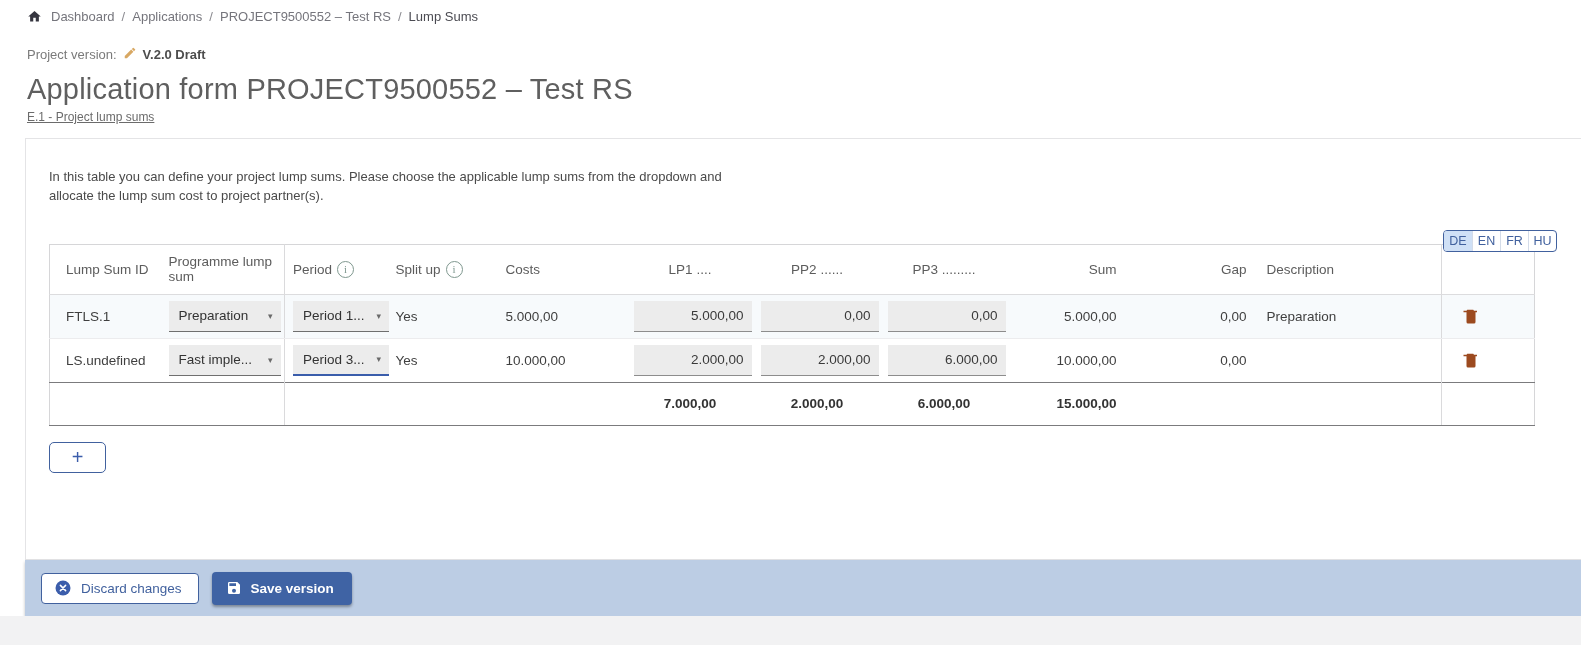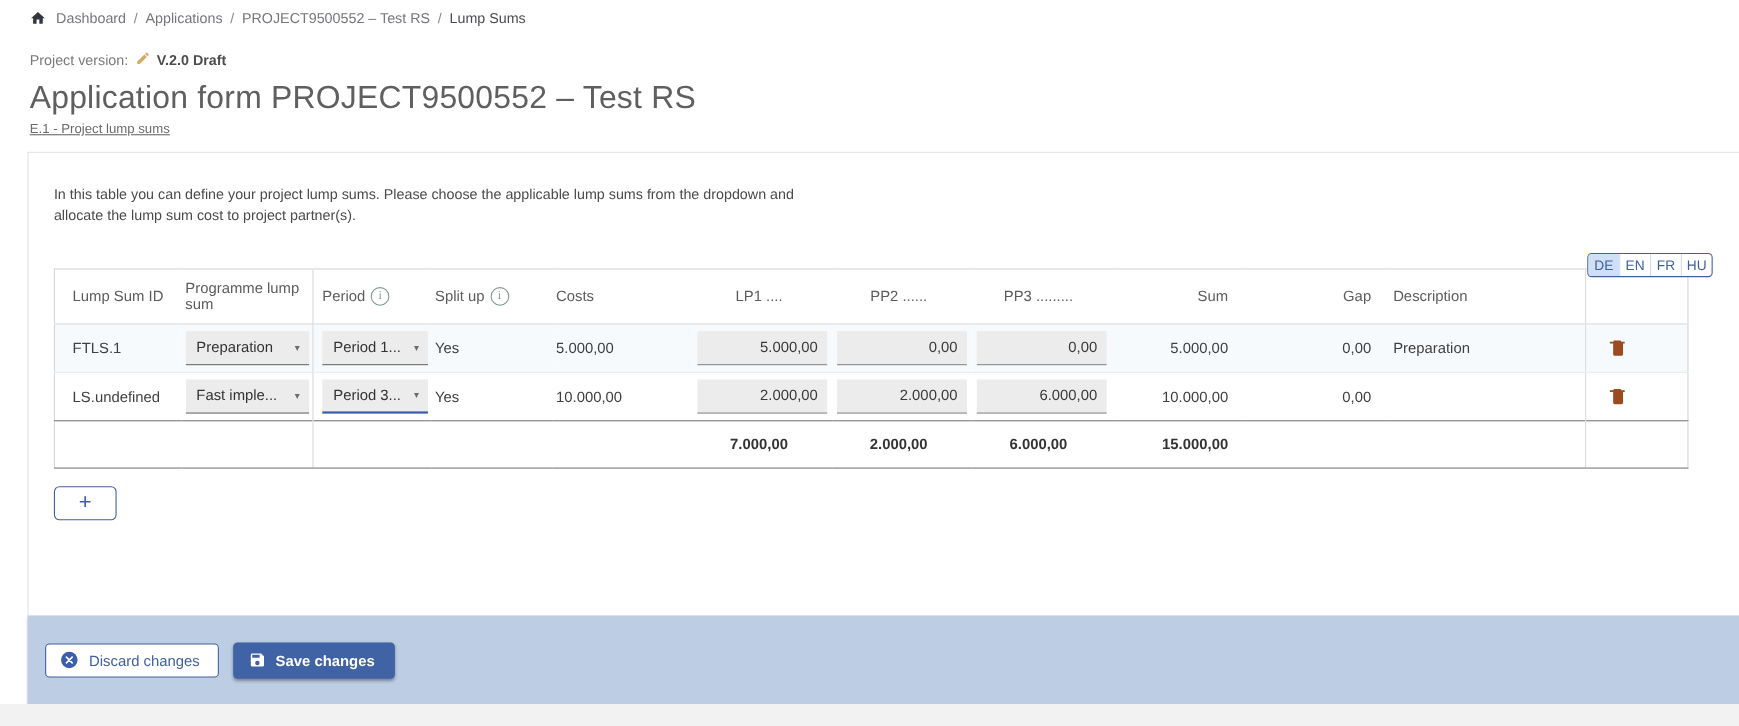--- a/index.html
+++ b/index.html
@@ -70,21 +70,21 @@
     font-weight:700; color:#333; }
   .delete-cell { text-align:left; padding-left:18px; }
   .delete-btn { background:none; border:none; cursor:pointer; display:inline-flex; padding:2px; }
 
   
   .add-btn { margin-top:16px; width:57px; height:31px; background:#fff; border:1px solid #41619e;
     border-radius:5px; color:#3b5dab; font-size:20px; font-weight:400; line-height:1; cursor:pointer;
     display:flex; align-items:center; justify-content:center; }
 
   
-  .footer-bar { margin-left:25px; height:80px; background:#bccde4; display:flex; align-items:center;
+  .footer-bar { margin-left:25px; height:56px; background:#bccde4; display:flex; align-items:center;
     padding-left:16px; gap:13px; box-shadow:0 2px 3px rgba(0,0,0,.25); }
   .discard-btn { display:flex; align-items:center; gap:9px; height:31px; padding:0 16px 0 12px;
     background:#fff; border:1px solid #41619e; border-radius:4px; color:#41619e; font-size:13.5px;
     font-family:"Liberation Sans", sans-serif; cursor:pointer; }
   .save-btn { display:flex; align-items:center; gap:9px; height:33px; padding:0 18px 0 14px;
     background:#3f63a4; border:none; border-radius:4px; color:#fff; font-size:13.5px; font-weight:700;
     font-family:"Liberation Sans", sans-serif; cursor:pointer; box-shadow:0 2px 3px rgba(0,0,0,.35); }
 
   .bottom-strip { height:29px; background:#f2f2f3; }
 </style>
@@ -272,17 +272,17 @@
     <svg width="18" height="18" viewBox="0 0 24 24">
         <circle cx="12" cy="12" r="10" fill="#3b5dab"></circle>
         <path d="M8.5 8.5l7 7M15.5 8.5l-7 7" stroke="#fff" stroke-width="2" stroke-linecap="round"></path>
       </svg>
     <span>Discard changes</span>
   </button>
   <button class="save-btn">
     <svg width="16" height="16" viewBox="0 0 24 24">
         <path fill="#ffffff" d="M17 3H5a2 2 0 0 0-2 2v14a2 2 0 0 0 2 2h14a2 2 0 0 0 2-2V7l-4-4zM12 19a3 3 0 1 1 0-6 3 3 0 0 1 0 6zm3-10H5V5h10v4z"></path>
       </svg>
-    <span>Save changes</span>
+    <span>Save version</span>
   </button>
 </div>
 
 <div class="bottom-strip"></div>
 
 </body></html>

